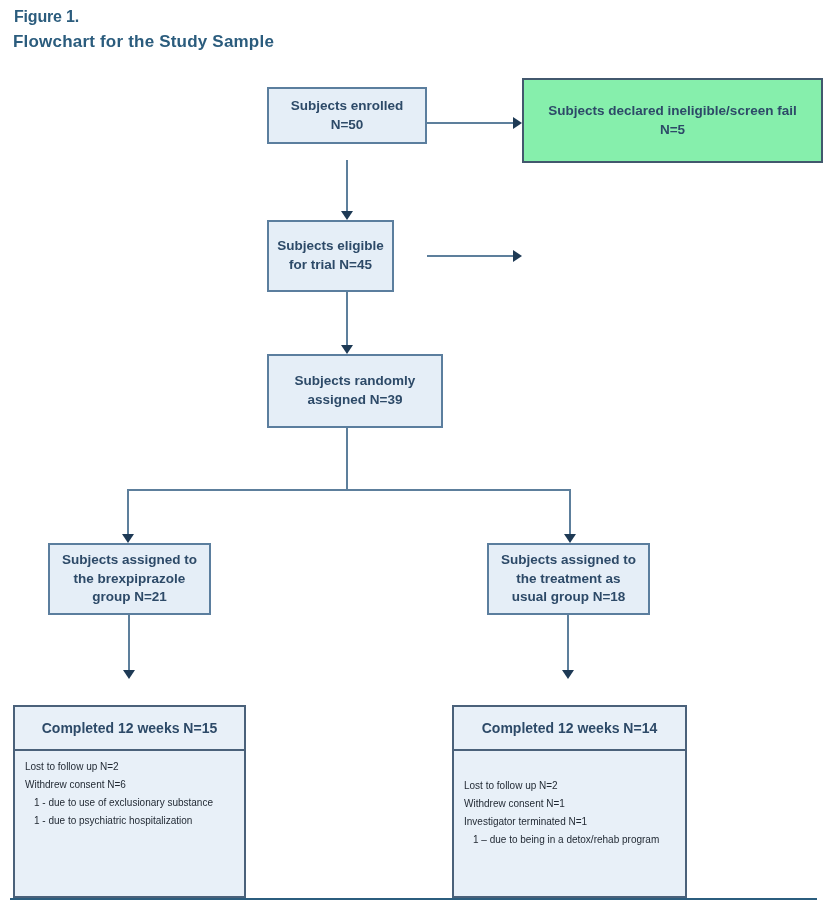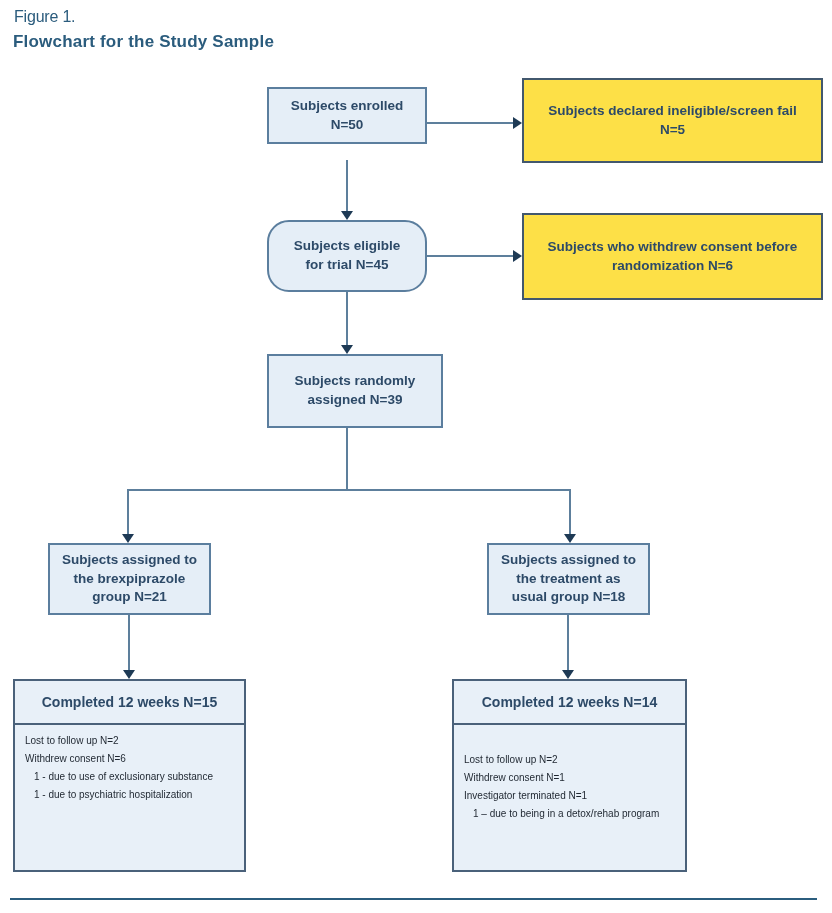--- a/index.html
+++ b/index.html
@@ -1,40 +1,40 @@
 <!DOCTYPE html>
 <html><head>
 <meta charset="utf-8">
 <style>
   html, body { margin: 0; padding: 0; background: #ffffff; }
   body { width: 832px; height: 913px; font-family: "Liberation Sans", sans-serif; }
   .canvas { position: relative; width: 832px; height: 913px; background: #ffffff; overflow: hidden; }
 
   .figure-label {
     position: absolute; left: 14px; top: 8px;
-    font-size: 16px; font-weight: normal; color: #2b5c7d; letter-spacing: -0.2px;
+    font-size: 16px; font-weight: bold; color: #2b5c7d; letter-spacing: -0.2px;
   }
   .figure-title {
     position: absolute; left: 13px; top: 32px;
     font-size: 17px; font-weight: bold; color: #2b5c7d; letter-spacing: 0.2px;
   }
 
   .box {
     position: absolute; box-sizing: border-box;
     display: flex; align-items: center; justify-content: center;
     text-align: center; font-weight: bold; font-size: 13.5px; line-height: 1.4;
     color: #2d4a68;
   }
   .box .txt { white-space: pre-line; padding: 0 6px; }
   .box.blue { background: #e5eef7; border: 2px solid #5b7e9e; }
-  .box.gray { background: #fde047; border: 2px solid #42586d; }
+  .box.gray { background: #86efac; border: 2px solid #42586d; }
 
   .bottombox {
     position: absolute; box-sizing: border-box;
-    background: #e8f0f8; border: 2px solid #4a617a;
+    background: #e8f0f8; border: 2px solid #4a617a; margin-top: 26px;
   }
   .bb-header {
     height: 44px; box-sizing: border-box;
     display: flex; align-items: center; justify-content: center;
     font-weight: bold; font-size: 14px; color: #2d4a68;
     border-bottom: 2px solid #4a617a;
   }
   .bb-body { padding: 9px 20px 0 10px; font-size: 10px; color: #1e2630; }
   .bb-body.pad-top { padding-top: 28px; }
   .bb-line { line-height: 1.4; margin-bottom: 4px; }
@@ -60,39 +60,35 @@
 <div class="canvas">
 
   <div class="figure-label">Figure 1.</div>
   <div class="figure-title">Flowchart for the Study Sample</div>
 
   <div class="box blue" style="left:267px; top:87px; width:160px; height:57px;">
     <span class="txt">Subjects enrolled
 N=50</span>
   </div>
 
-  <div class="box blue" style="left:267px; top:220px; width:160px; height:72px;border-radius:22px;">
+  <div class="box blue" style="left:267px; top:220px; width:127px; height:72px;">
     <span class="txt">Subjects eligible
 for trial N=45</span>
   </div>
 
   <div class="box blue" style="left:267px; top:354px; width:176px; height:74px;">
     <span class="txt">Subjects randomly
 assigned N=39</span>
   </div>
 
   <div class="box gray" style="left:522px; top:78px; width:301px; height:85px;">
     <span class="txt">Subjects declared ineligible/screen fail
 N=5</span>
   </div>
 
-  <div class="box gray" style="left:522px; top:213px; width:301px; height:87px;">
-    <span class="txt">Subjects who withdrew consent before
-randomization N=6</span>
-  </div>
 
   <div class="box blue" style="left:48px; top:543px; width:163px; height:72px;">
     <span class="txt">Subjects assigned to
 the brexpiprazole
 group N=21</span>
   </div>
 
   <div class="box blue" style="left:487px; top:543px; width:163px; height:72px;">
     <span class="txt">Subjects assigned to
 the treatment as

